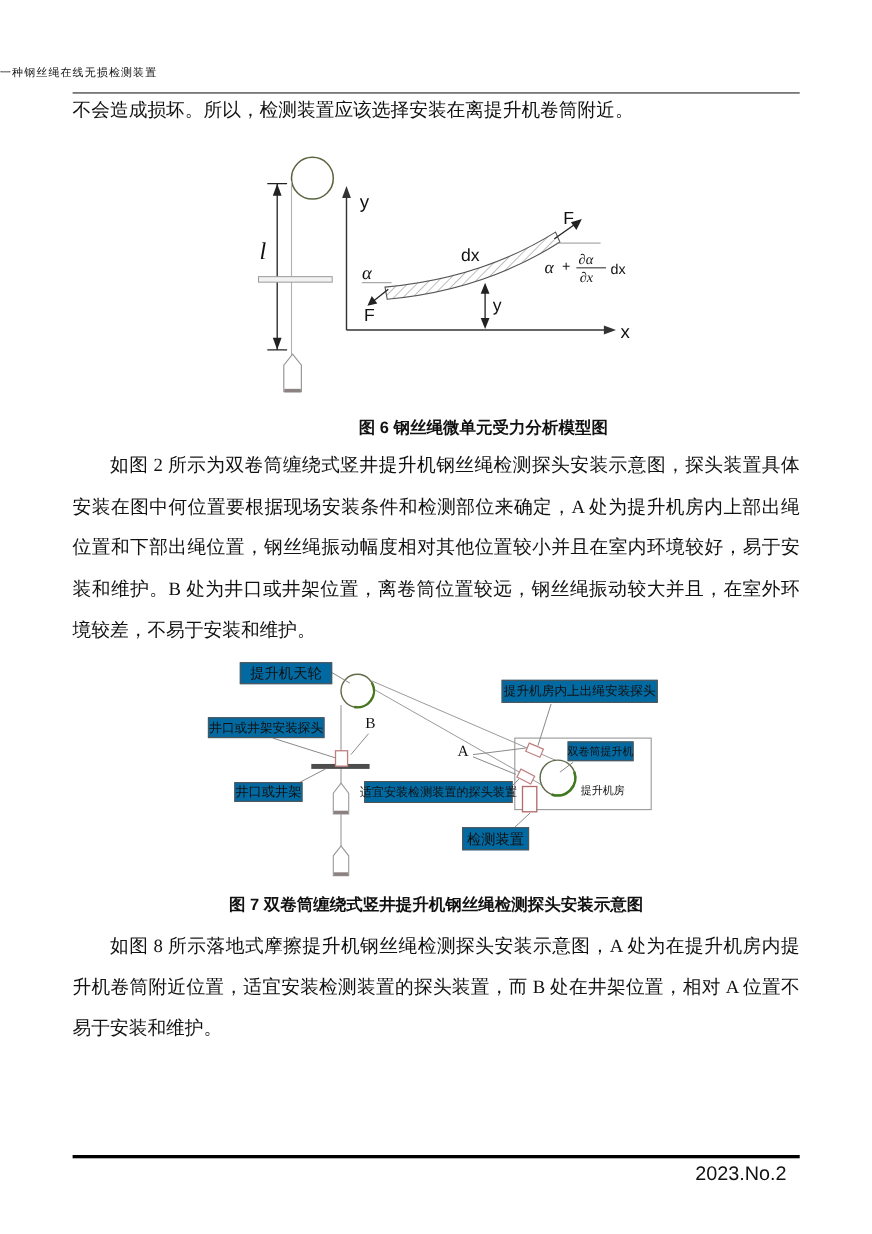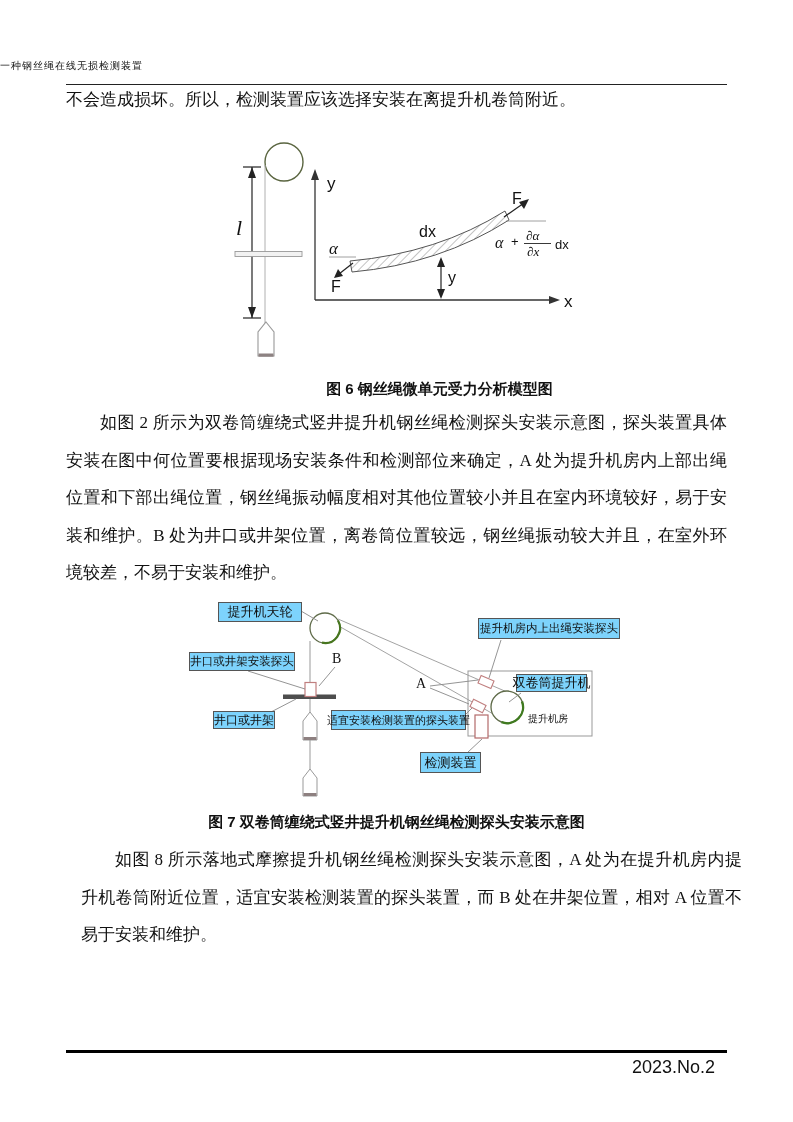--- a/index.html
+++ b/index.html
@@ -4,28 +4,28 @@
 <style>
   html,body { margin:0; padding:0; background:#e8e8e8; }
   .page { position:relative; width:793px; height:1122px; background:#ffffff;
           font-family:"Liberation Serif", serif; color:#111; overflow:hidden; margin:0 auto; }
   .abs { position:absolute; }
   .title { top:59px; left:0; width:100%; text-align:left; font-size:10px; letter-spacing:1px; }
   .hrule { top:84px; left:66px; width:661px; height:1px; background:#222; }
   .body { left:66px; width:661px; font-size:17px; margin:0; }
   .p0 { top:87px; line-height:25px; }
   .p1 { top:404px; line-height:37.6px; text-align:justify; text-indent:2em; }
-  .p2 { top:841px; line-height:37.6px; text-align:justify; text-indent:2em;margin-left:15px; }
+  .p2 { top:841px; line-height:37.6px; text-align:justify; text-indent:2em; }
   .caption { left:0; width:100%; text-align:center; font-family:"Liberation Sans", sans-serif;
              font-weight:bold; font-size:15px; }
   .c6 { top:380px;padding-left:43px; }
   .c7 { top:813px; }
   .fig6 { left:210px; top:128px; width:390px; height:245px; }
   .fig7 { left:0; top:595px; width:793px; height:212px; }
-  .lbox { position:absolute; border:1px solid #555; background:#7dd3fc; display:flex;
+  .lbox { position:absolute; border:1px solid #555; background:#0369a1; display:flex;
           align-items:center; justify-content:center; white-space:nowrap; box-sizing:border-box; }
   .ltext { position:absolute; white-space:nowrap; }
   .frule { top:1050px; left:66px; width:661px; height:3px; background:#000; }
   .pagenum { top:1058px; left:0; width:100%; text-align:center;
              font-family:"Liberation Sans", sans-serif; font-size:13px; }
   .issue { top:1057px; left:632px; font-family:"Liberation Sans", sans-serif; font-size:18px; }
   .st-sans { font-family:"Liberation Sans", sans-serif; fill:#111; }
   .st-serif { font-family:"Liberation Serif", serif; fill:#111; }
   .st-i { font-style:italic; }
 </style>
@@ -133,22 +133,22 @@
       <line x1="521" y1="693" x2="509" y2="702" stroke="#888" stroke-width="0.9"></line>
       <line x1="430" y1="686" x2="478" y2="680" stroke="#888" stroke-width="0.9"></line>
       <line x1="430" y1="688" x2="469" y2="704" stroke="#888" stroke-width="0.9"></line>
       <line x1="464" y1="716" x2="472" y2="708" stroke="#888" stroke-width="0.9"></line>
       <line x1="467" y1="753" x2="482" y2="739" stroke="#888" stroke-width="0.9"></line>
     </svg>
 
     <div class="lbox" style="left:218px;top:7px;width:84px;height:20px;font-size:13px;">提升机天轮</div>
     <div class="lbox" style="left:189px;top:57px;width:106px;height:19px;font-size:11.5px;">井口或井架安装探头</div>
     <div class="lbox" style="left:213px;top:116px;width:62px;height:18px;font-size:12px;">井口或井架</div>
-    <div class="lbox" style="left:478px;top:23px;width:142px;height:21px;font-size:11.5px;">提升机房内上出绳安装探头</div>
-    <div class="lbox" style="left:516px;top:79px;width:71px;height:18px;font-size:13px;">双卷筒提升机</div>
+    <div class="lbox" style="left:456px;top:23px;width:142px;height:21px;font-size:11.5px;">提升机房内上出绳安装探头</div>
+    <div class="lbox" style="left:516px;top:79px;width:60px;height:18px;font-size:10px;">双卷筒提升机</div>
     <div class="lbox" style="left:331px;top:115px;width:135px;height:20px;font-size:11px;">适宜安装检测装置的探头装置</div>
     <div class="lbox" style="left:420px;top:157px;width:61px;height:21px;font-size:13px;">检测装置</div>
     <div class="ltext" style="left:416px;top:81px;font-size:14px;">A</div>
     <div class="ltext" style="left:332px;top:56px;font-size:14px;">B</div>
     <div class="ltext" style="left:528px;top:117px;font-size:10px;">提升机房</div>
   </div>
 
   <div class="abs caption c7">图 7 双卷筒缠绕式竖井提升机钢丝绳检测探头安装示意图</div>
 
   <p class="abs body p2">如图 8 所示落地式摩擦提升机钢丝绳检测探头安装示意图，A 处为在提升机房内提升机卷筒附近位置，适宜安装检测装置的探头装置，而 B 处在井架位置，相对 A 位置不易于安装和维护。</p>

